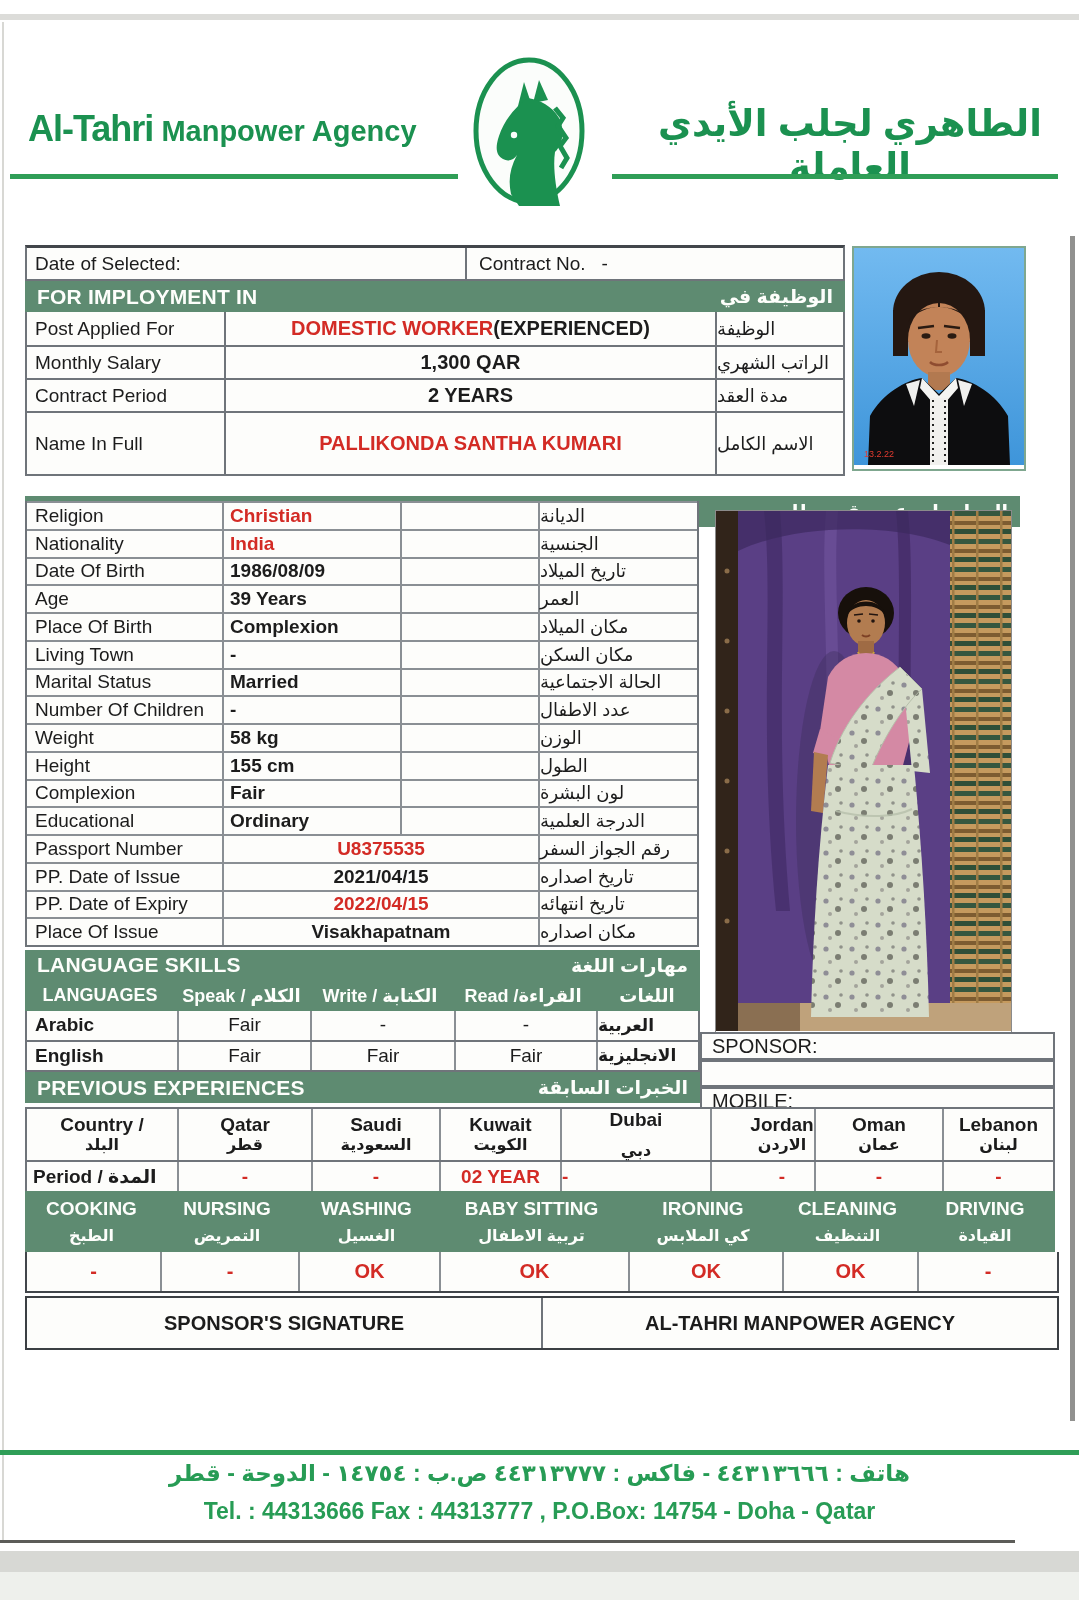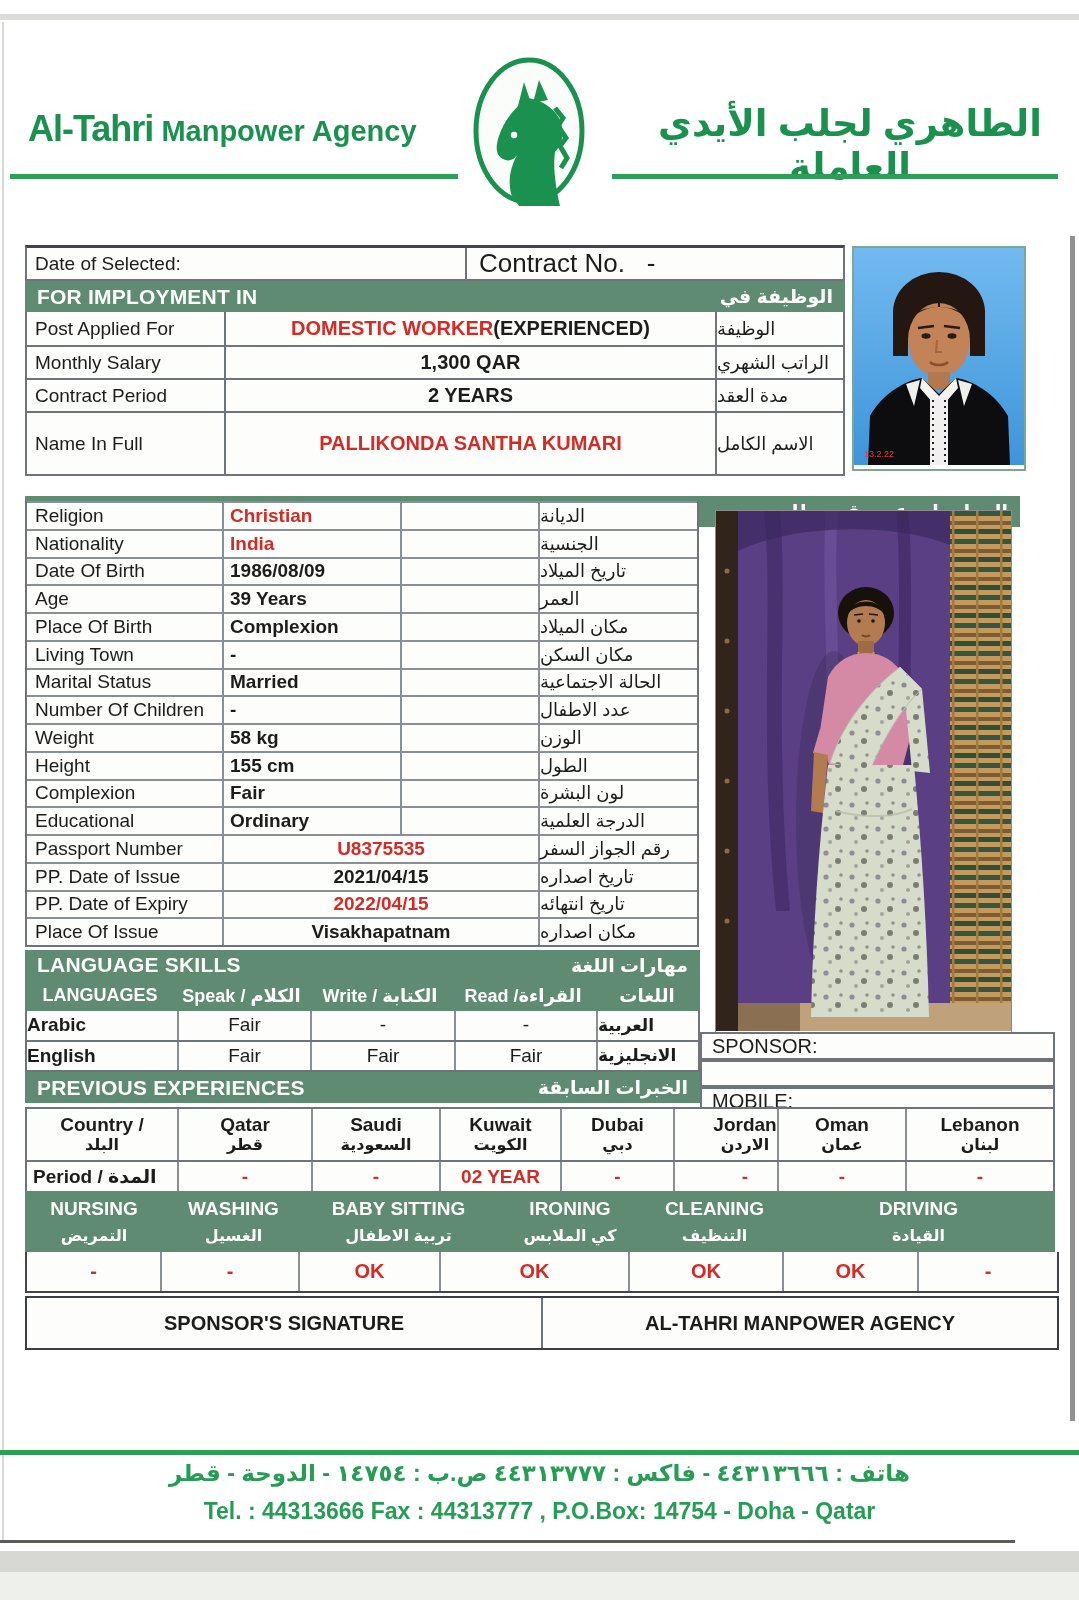--- a/index.html
+++ b/index.html
@@ -32,60 +32,60 @@
   .cell{box-sizing:border-box;display:flex;align-items:center;}
 
   
   .top-table{left:25px;top:245px;width:820px;}
   .trow{display:flex;border-left:2px solid #6f747a;border-right:2px solid #6f747a;border-bottom:2px solid #6f747a;background:#fdfdfb;}
   .trow.first{border-top:3px solid #42464b;}
   .t-label{width:197px;padding-left:8px;font-size:19px;}
   .t-value{flex:1;justify-content:center;font-weight:bold;font-size:20px;border-left:2px solid #6f747a;border-right:2px solid #6f747a;}
   .t-ar{width:126px;justify-content:flex-end;padding-right:8px;font-size:18px;direction:rtl;}
   .t-half1{width:440px;padding-left:8px;font-size:19px;border-right:2px solid #6f747a;}
-  .t-half2{flex:1;padding-left:12px;font-size:26px;}
+  .t-half2{flex:1;padding-left:12px;font-size:19px;}
   .red{color:#d32b25;}
 
   
   .detail-table{left:25px;top:501px;width:670px;height:444px;display:flex;flex-direction:column;
                 border-left:2px solid #6f747a;border-right:2px solid #6f747a;border-bottom:2px solid #6f747a;}
   .drow{flex:1;display:flex;border-top:2px solid #8a8f94;background:#fdfdfb;}
   .d-label{width:195px;padding-left:8px;font-size:19px;}
   .d-value{width:178px;padding-left:6px;font-weight:bold;font-size:19px;border-left:2px solid #8a8f94;}
   .d-empty{width:138px;border-left:2px solid #8a8f94;}
   .d-merged{width:316px;justify-content:center;font-weight:bold;font-size:19px;border-left:2px solid #8a8f94;}
   .d-ar{flex:1;justify-content:flex-end;padding-right:8px;font-size:18px;border-left:2px solid #8a8f94;direction:rtl;}
 
   
   .lang-block{left:25px;top:950px;width:675px;}
   .lang-title{height:30px;}
   .lang-heads{height:31px;background:#5e8b71;color:#fdfefb;display:flex;font-weight:bold;font-size:18px;}
   .lh{box-sizing:border-box;display:flex;align-items:center;justify-content:center;}
   .lang-row{height:28.5px;display:flex;background:#fdfdfb;border-left:2px solid #6f747a;border-right:2px solid #6f747a;border-bottom:2px solid #6f747a;}
   .lc{box-sizing:border-box;display:flex;align-items:center;border-left:2px solid #8a8f94;font-size:19px;justify-content:center;}
-  .lc.first{border-left:none;justify-content:flex-start;padding-left:0;font-weight:bold;}
+  .lc.first{border-left:none;justify-content:flex-start;padding-left:8px;font-weight:bold;}
   .lc.ar{justify-content:flex-end;padding-right:8px;font-weight:bold;font-size:17px;direction:rtl;}
   .w-name{width:150px;}.w-speak{width:133px;}.w-write{width:144px;}.w-read{width:142px;}.w-lar{flex:1;}
 
   
   .side-box{left:700px;width:355px;background:#fdfdfb;border:2px solid #6f747a;display:flex;align-items:center;
             padding-left:10px;font-size:20px;box-sizing:border-box;}
 
   
   .prev-bar{left:25px;top:1072px;width:675px;height:31px;}
   .exp-table{left:25px;top:1107px;width:1030px;}
   .exp-head{display:flex;border:2px solid #6f747a;background:#fdfdfb;height:51px;}
   .exp-col{box-sizing:border-box;border-left:2px solid #8a8f94;display:flex;flex-direction:column;align-items:center;justify-content:center;line-height:1.15;}
   .exp-col:first-child{border-left:none;text-align:right;}
   .exp-en{font-weight:bold;font-size:19px;}
   .exp-ar{font-size:16px;font-weight:bold;direction:rtl;}
   .exp-period{display:flex;border:2px solid #6f747a;border-top:none;background:#fdfdfb;height:29px;}
   .pv{box-sizing:border-box;border-left:2px solid #8a8f94;display:flex;align-items:center;justify-content:center;font-weight:bold;font-size:19px;}
   .pv:first-child{border-left:none;justify-content:flex-start;padding-left:6px;color:#1c1c1c;}
-  .cw0{width:150px;}.cw1{width:134px;}.cw2{width:128px;}.cw3{width:121px;}.cw4{width:113px;}.cw5{width:104px;padding-left:38px;}.cw6{width:128px;}.cw7{flex:1;}
+  .cw0{width:150px;}.cw1{width:134px;}.cw2{width:128px;}.cw3{width:121px;}.cw4{width:150px;justify-content:space-between;}.cw5{width:104px;padding-left:38px;}.cw6{width:128px;}.cw7{flex:1;}
 
   
   .skill-head{left:25px;top:1191px;width:1030px;height:61px;background:#5e8b71;display:flex;}
   .sk-col{box-sizing:border-box;display:flex;flex-direction:column;align-items:center;justify-content:center;color:#fdfefb;line-height:1.5;}
   .sk-en{font-weight:bold;font-size:19px;}
   .sk-ar{font-size:16px;font-weight:bold;direction:rtl;}
   .skill-vals{left:25px;top:1252px;width:1030px;height:39px;display:flex;background:#fdfdfb;border:2px solid #42464b;border-top:none;}
   .sv{box-sizing:border-box;border-left:2px solid #8a8f94;display:flex;align-items:center;justify-content:center;font-weight:bold;font-size:20px;}
   .sv:first-child{border-left:none;}
   .sw0{width:133px;}.sw1{width:138px;}.sw2{width:141px;}.sw3{width:189px;}.sw4{width:154px;}.sw5{width:135px;}.sw6{flex:1;}
@@ -438,20 +438,24 @@
       <div class="pv cw2 red">-</div>
       <div class="pv cw3 red">02 YEAR</div>
       <div class="pv cw4 red">-</div>
       <div class="pv cw5 red">-</div>
       <div class="pv cw6 red">-</div>
       <div class="pv cw7 red">-</div>
     </div>
   </div>
 
   <div class="abs skill-head">
+    <div class="sk-col sw0">
+      <span class="sk-en">COOKING</span>
+      <span class="sk-ar">الطبخ</span>
+    </div>
     <div class="sk-col sw1">
       <span class="sk-en">NURSING</span>
       <span class="sk-ar">التمريض</span>
     </div>
     <div class="sk-col sw2">
       <span class="sk-en">WASHING</span>
       <span class="sk-ar">الغسيل</span>
     </div>
     <div class="sk-col sw3">
       <span class="sk-en">BABY SITTING</span>

